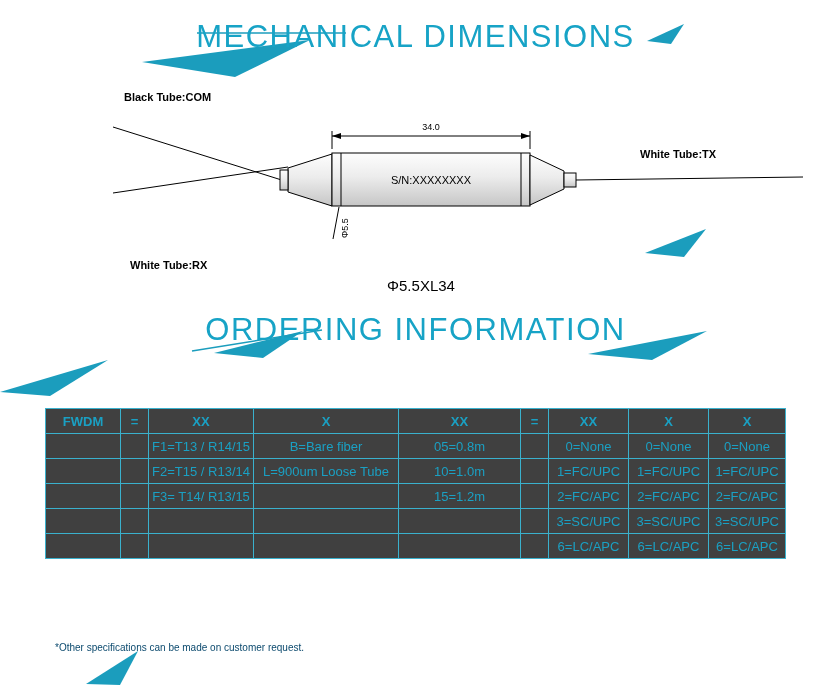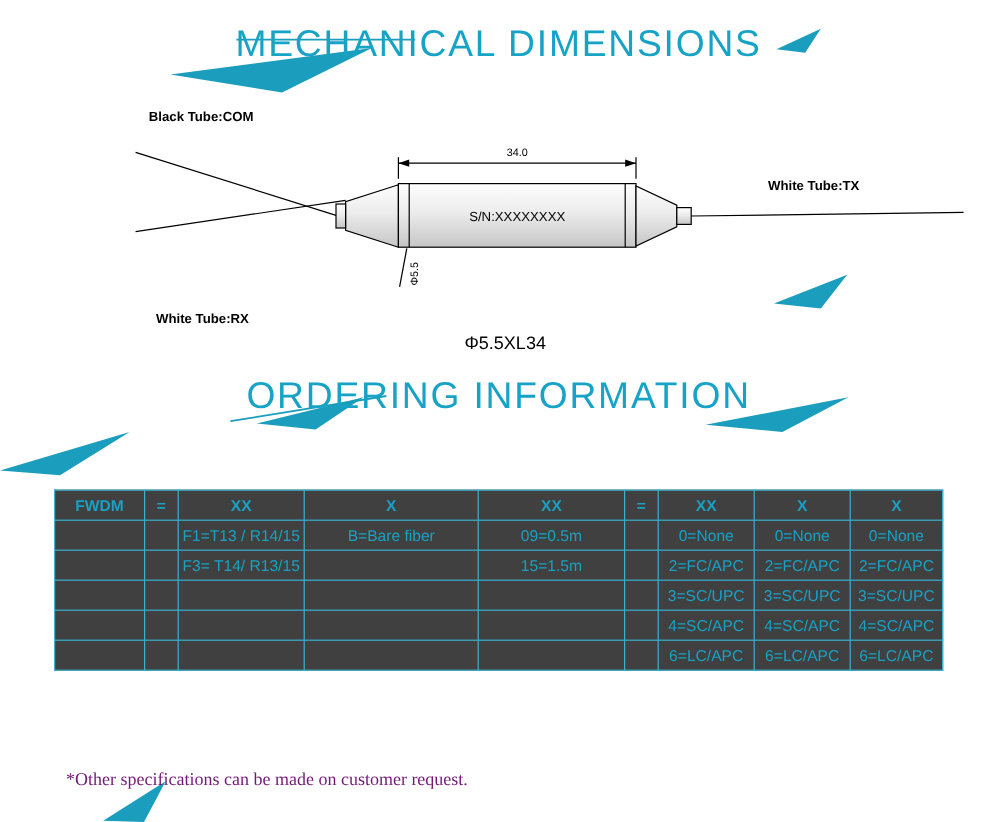--- a/index.html
+++ b/index.html
@@ -23,21 +23,21 @@
     position:absolute;left:45px;top:408px;width:740px;
     border-collapse:collapse;table-layout:fixed;background:#404040;
   }
   #ordering-table td{
     border:1px solid #3ab1cd;height:24px;padding:0 2px;
     text-align:center;vertical-align:middle;
     color:#1aa0c3;font-size:13px;white-space:nowrap;overflow:hidden;
   }
   #ordering-table tr.hdr td{font-weight:700;}
   .footer-note{
-    position:absolute;left:55px;top:642px;color:#701a75;font-size:15px;font-family:Liberation Serif, serif;
+    position:absolute;left:55px;top:642px;color:#0c4a6e;font-size:10px;
   }
 </style>
 </head>
 <body>
 
 <svg class="layer" width="831" height="685" viewBox="0 0 831 685">
   <defs>
     <linearGradient id="metal" x1="0" y1="0" x2="0" y2="1">
       <stop offset="0" stop-color="#fdfdfd"></stop>
       <stop offset="0.45" stop-color="#ececec"></stop>
@@ -117,32 +117,43 @@
         <td>=</td>
         <td>XX</td>
         <td>X</td>
         <td>X</td>
       </tr>
       <tr>
         <td></td>
         <td></td>
         <td>F1=T13 / R14/15</td>
         <td>B=Bare fiber</td>
-        <td>09=0.5m</td>
+        <td>05=0.8m</td>
         <td></td>
         <td>0=None</td>
         <td>0=None</td>
         <td>0=None</td>
       </tr>
       <tr>
         <td></td>
         <td></td>
+        <td>F2=T15 / R13/14</td>
+        <td>L=900um Loose Tube</td>
+        <td>10=1.0m</td>
+        <td></td>
+        <td>1=FC/UPC</td>
+        <td>1=FC/UPC</td>
+        <td>1=FC/UPC</td>
+      </tr>
+      <tr>
+        <td></td>
+        <td></td>
         <td>F3= T14/ R13/15</td>
         <td></td>
-        <td>15=1.5m</td>
+        <td>15=1.2m</td>
         <td></td>
         <td>2=FC/APC</td>
         <td>2=FC/APC</td>
         <td>2=FC/APC</td>
       </tr>
       <tr>
         <td></td>
         <td></td>
         <td></td>
         <td></td>
@@ -152,31 +163,20 @@
         <td>3=SC/UPC</td>
         <td>3=SC/UPC</td>
       </tr>
       <tr>
         <td></td>
         <td></td>
         <td></td>
         <td></td>
         <td></td>
         <td></td>
-        <td>4=SC/APC</td>
-        <td>4=SC/APC</td>
-        <td>4=SC/APC</td>
-      </tr>
-      <tr>
-        <td></td>
-        <td></td>
-        <td></td>
-        <td></td>
-        <td></td>
-        <td></td>
         <td>6=LC/APC</td>
         <td>6=LC/APC</td>
         <td>6=LC/APC</td>
       </tr>
     </tbody>
 </table>
 
 <div class="footer-note">*Other specifications can be made on customer request.</div>
 
 </body></html>

